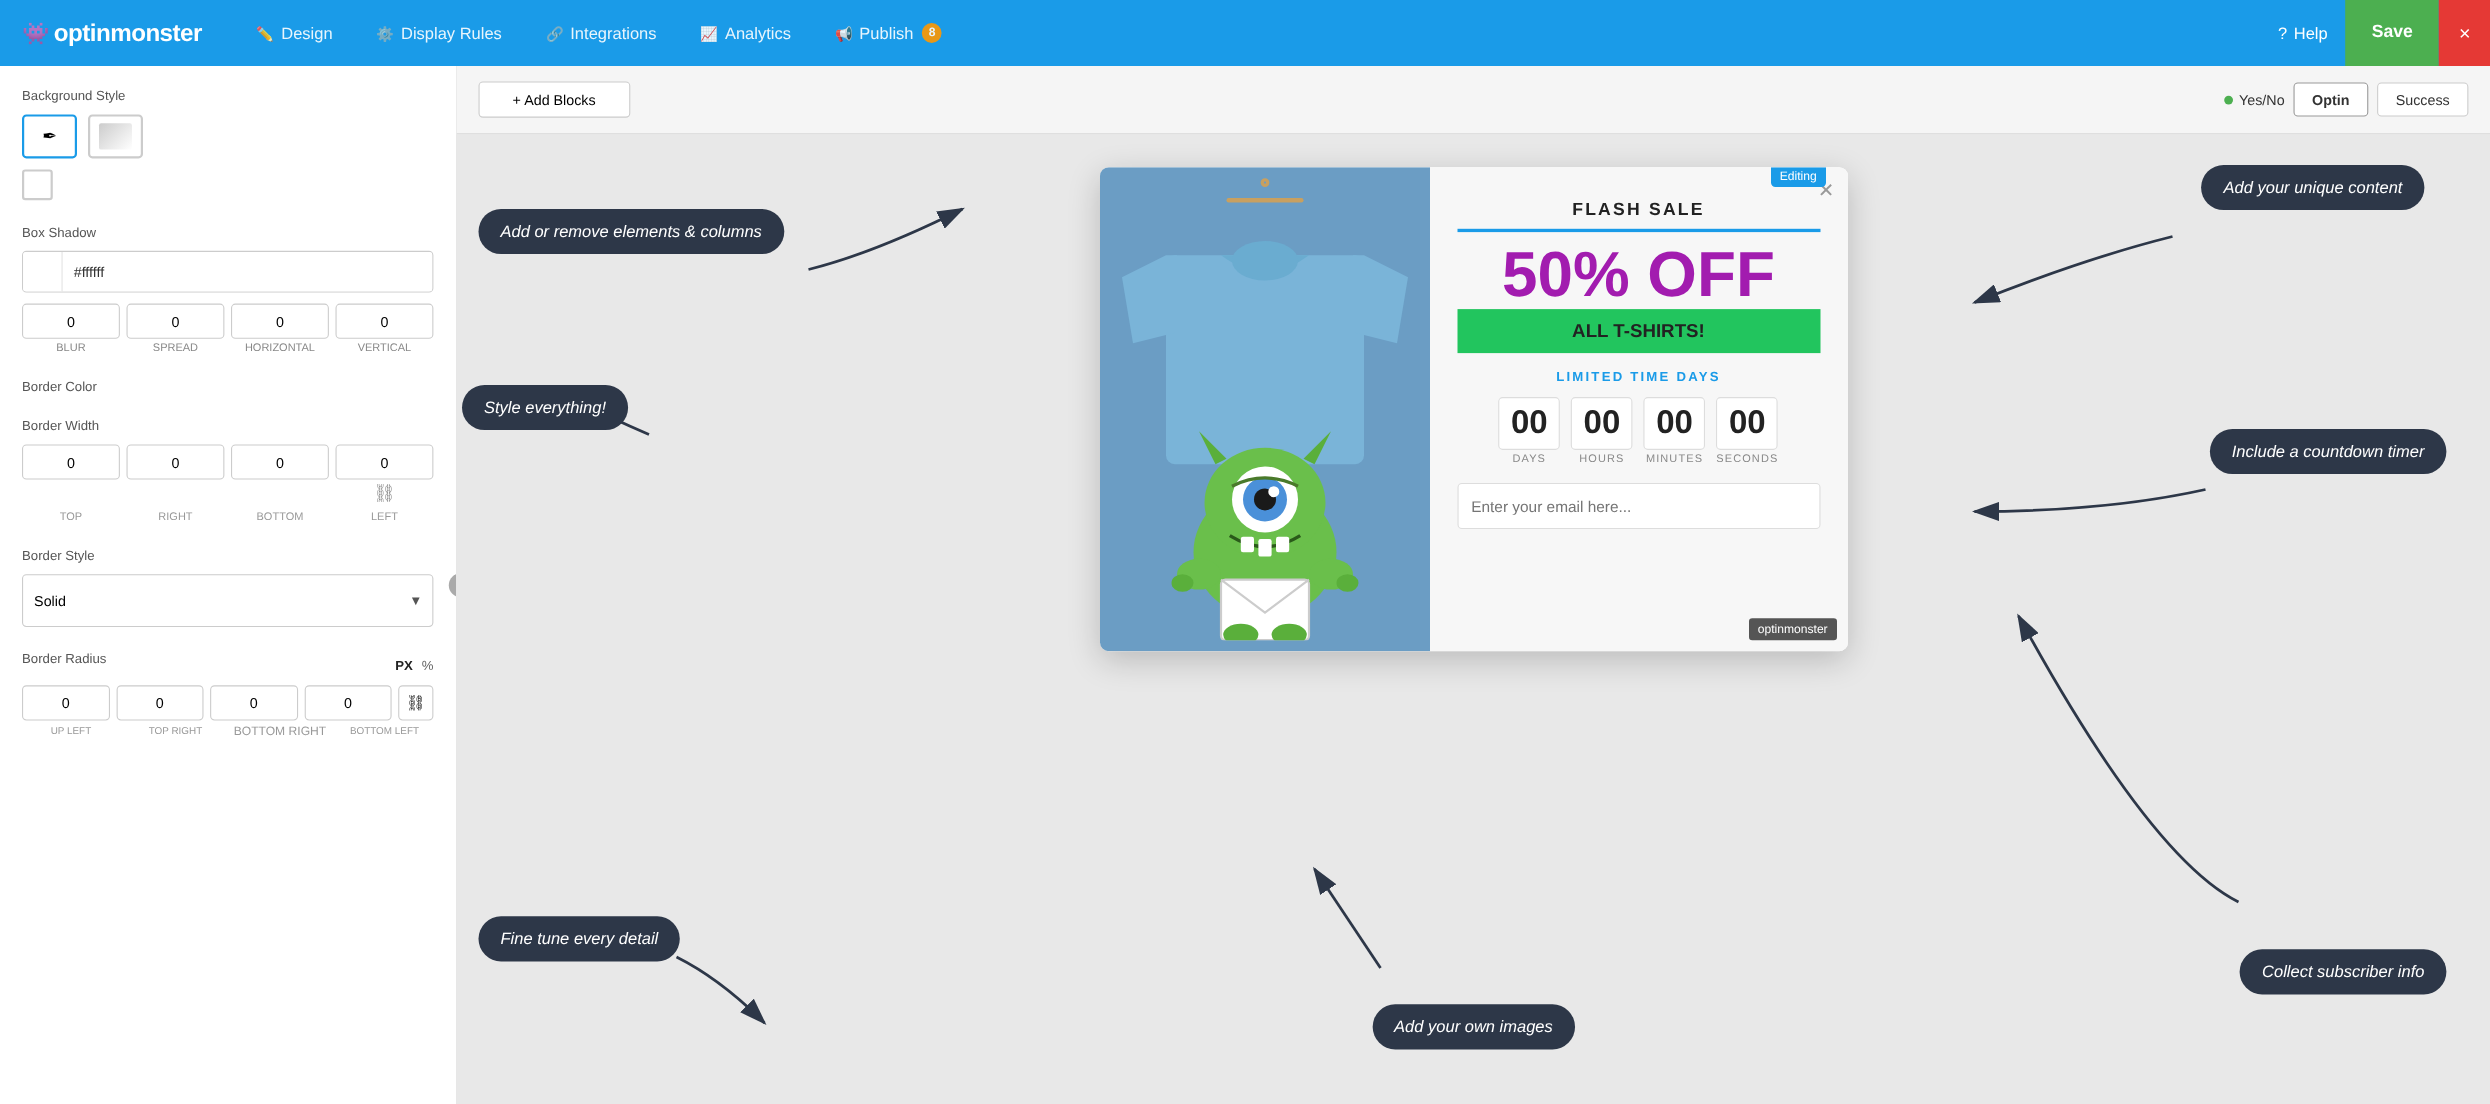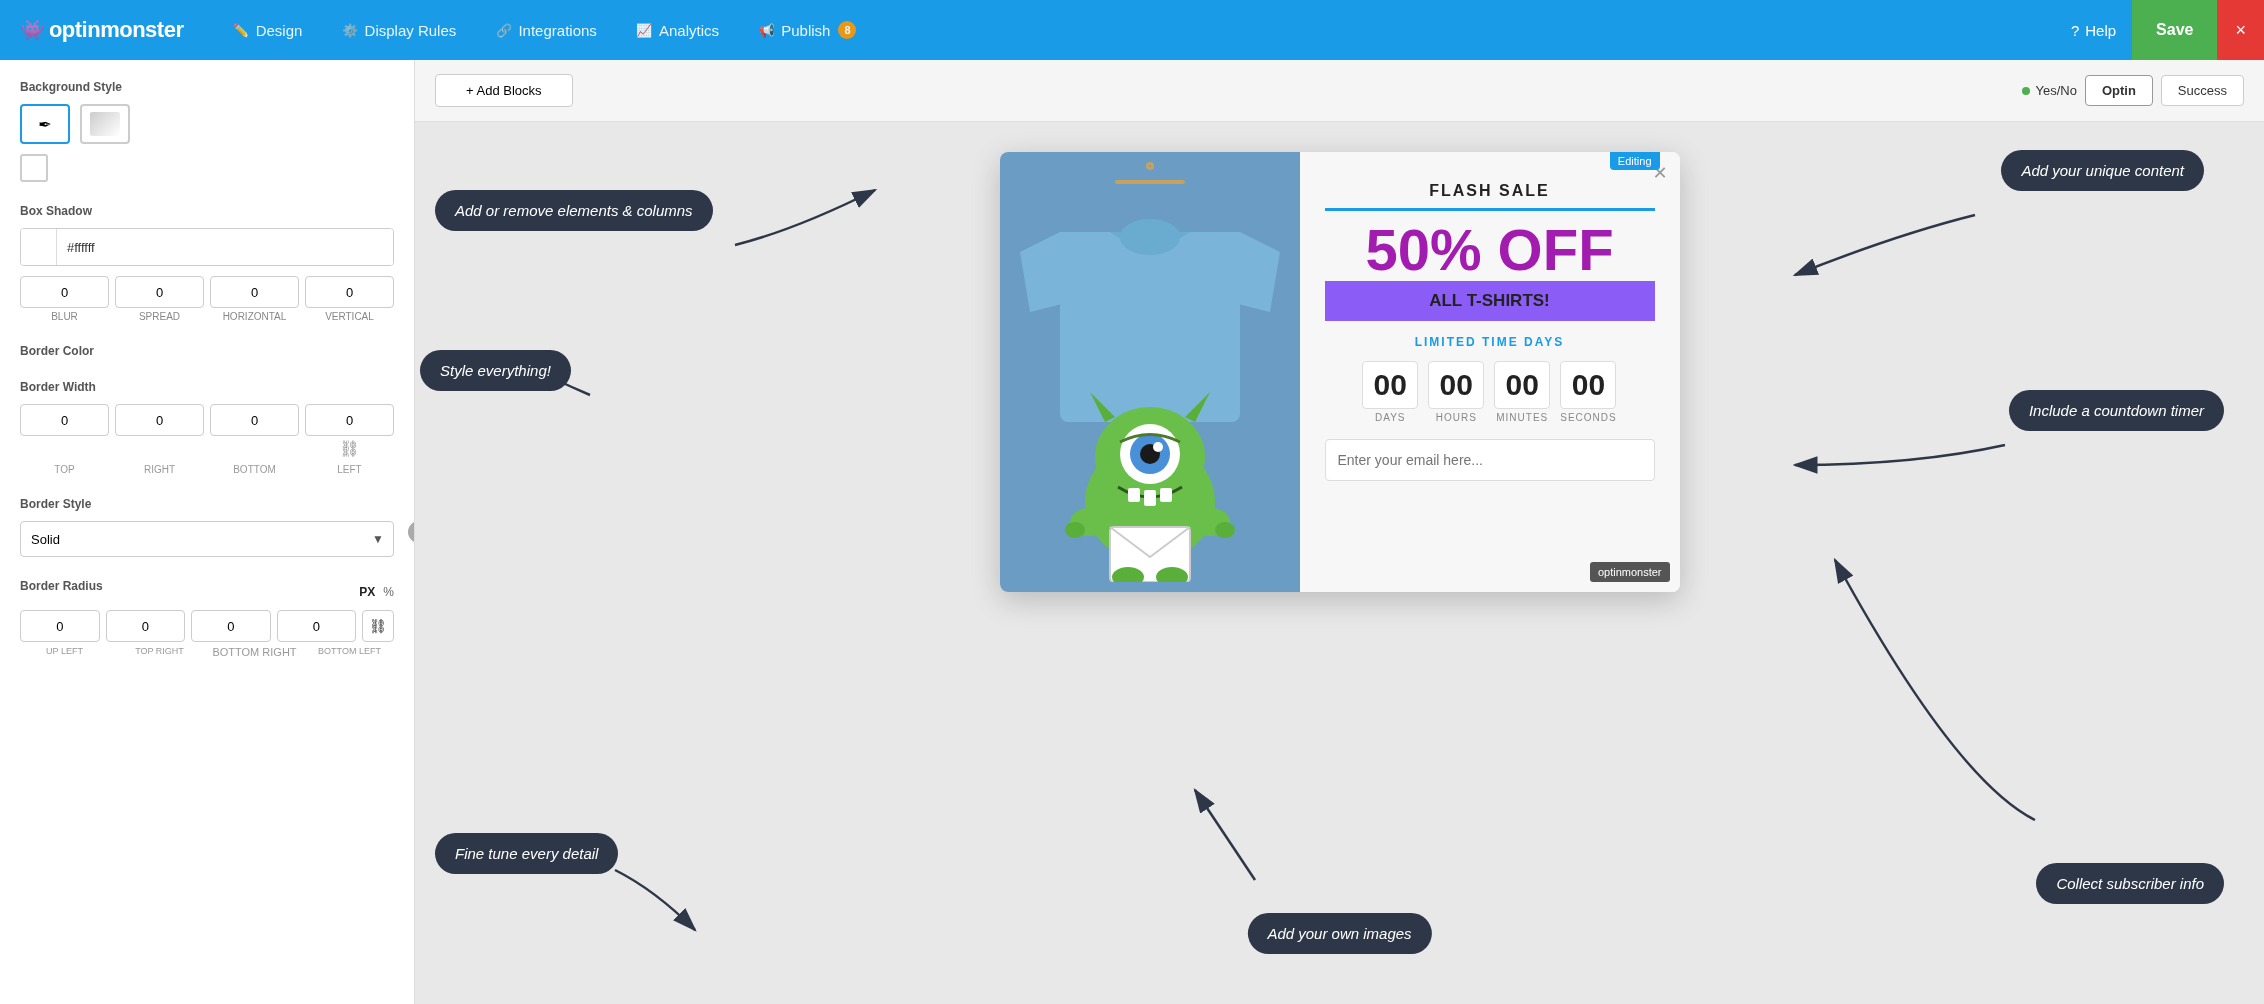--- a/index.html
+++ b/index.html
@@ -109,21 +109,21 @@
       padding: 20px;
       overflow-y: auto;
       position: relative;
       flex-shrink: 0;
     }
     .sidebar-section { margin-bottom: 22px; }
     .sidebar-label {
       font-size: 12px;
       color: #555;
       margin-bottom: 10px;
-      font-weight: 700;
+      font-weight: 400;
     }
     .bg-style-options {
       display: flex;
       gap: 10px;
       margin-bottom: 10px;
     }
     .bg-option {
       width: 50px;
       height: 40px;
       border: 2px solid #ccc;
@@ -205,21 +205,21 @@
       font-size: 10px;
       color: #999;
       text-transform: uppercase;
     }
     .select-wrap {
       position: relative;
       margin-bottom: 10px;
     }
     .select-input {
       width: 100%;
-      height: 36px;
+      height: 48px;
       border: 1px solid #ccc;
       border-radius: 4px;
       padding: 0 10px;
       font-size: 13px;
       appearance: none;
       background: white;
       cursor: pointer;
     }
     .select-arrow {
       position: absolute;
@@ -435,21 +435,21 @@
       color: #a21caf;
       text-align: center;
       line-height: 1;
       margin-bottom: 2px;
     }
     .all-tshirts {
       font-size: 17px;
       font-weight: 700;
       text-align: center;
       color: #222;
-      background: #8b5cf6;
+      background: #22c55e;
       padding: 10px;
       margin-bottom: 14px;
     }
     .limited-time {
       font-size: 12px;
       color: #1a9be8;
       text-align: center;
       letter-spacing: 2px;
       font-weight: 700;
       margin-bottom: 12px;

